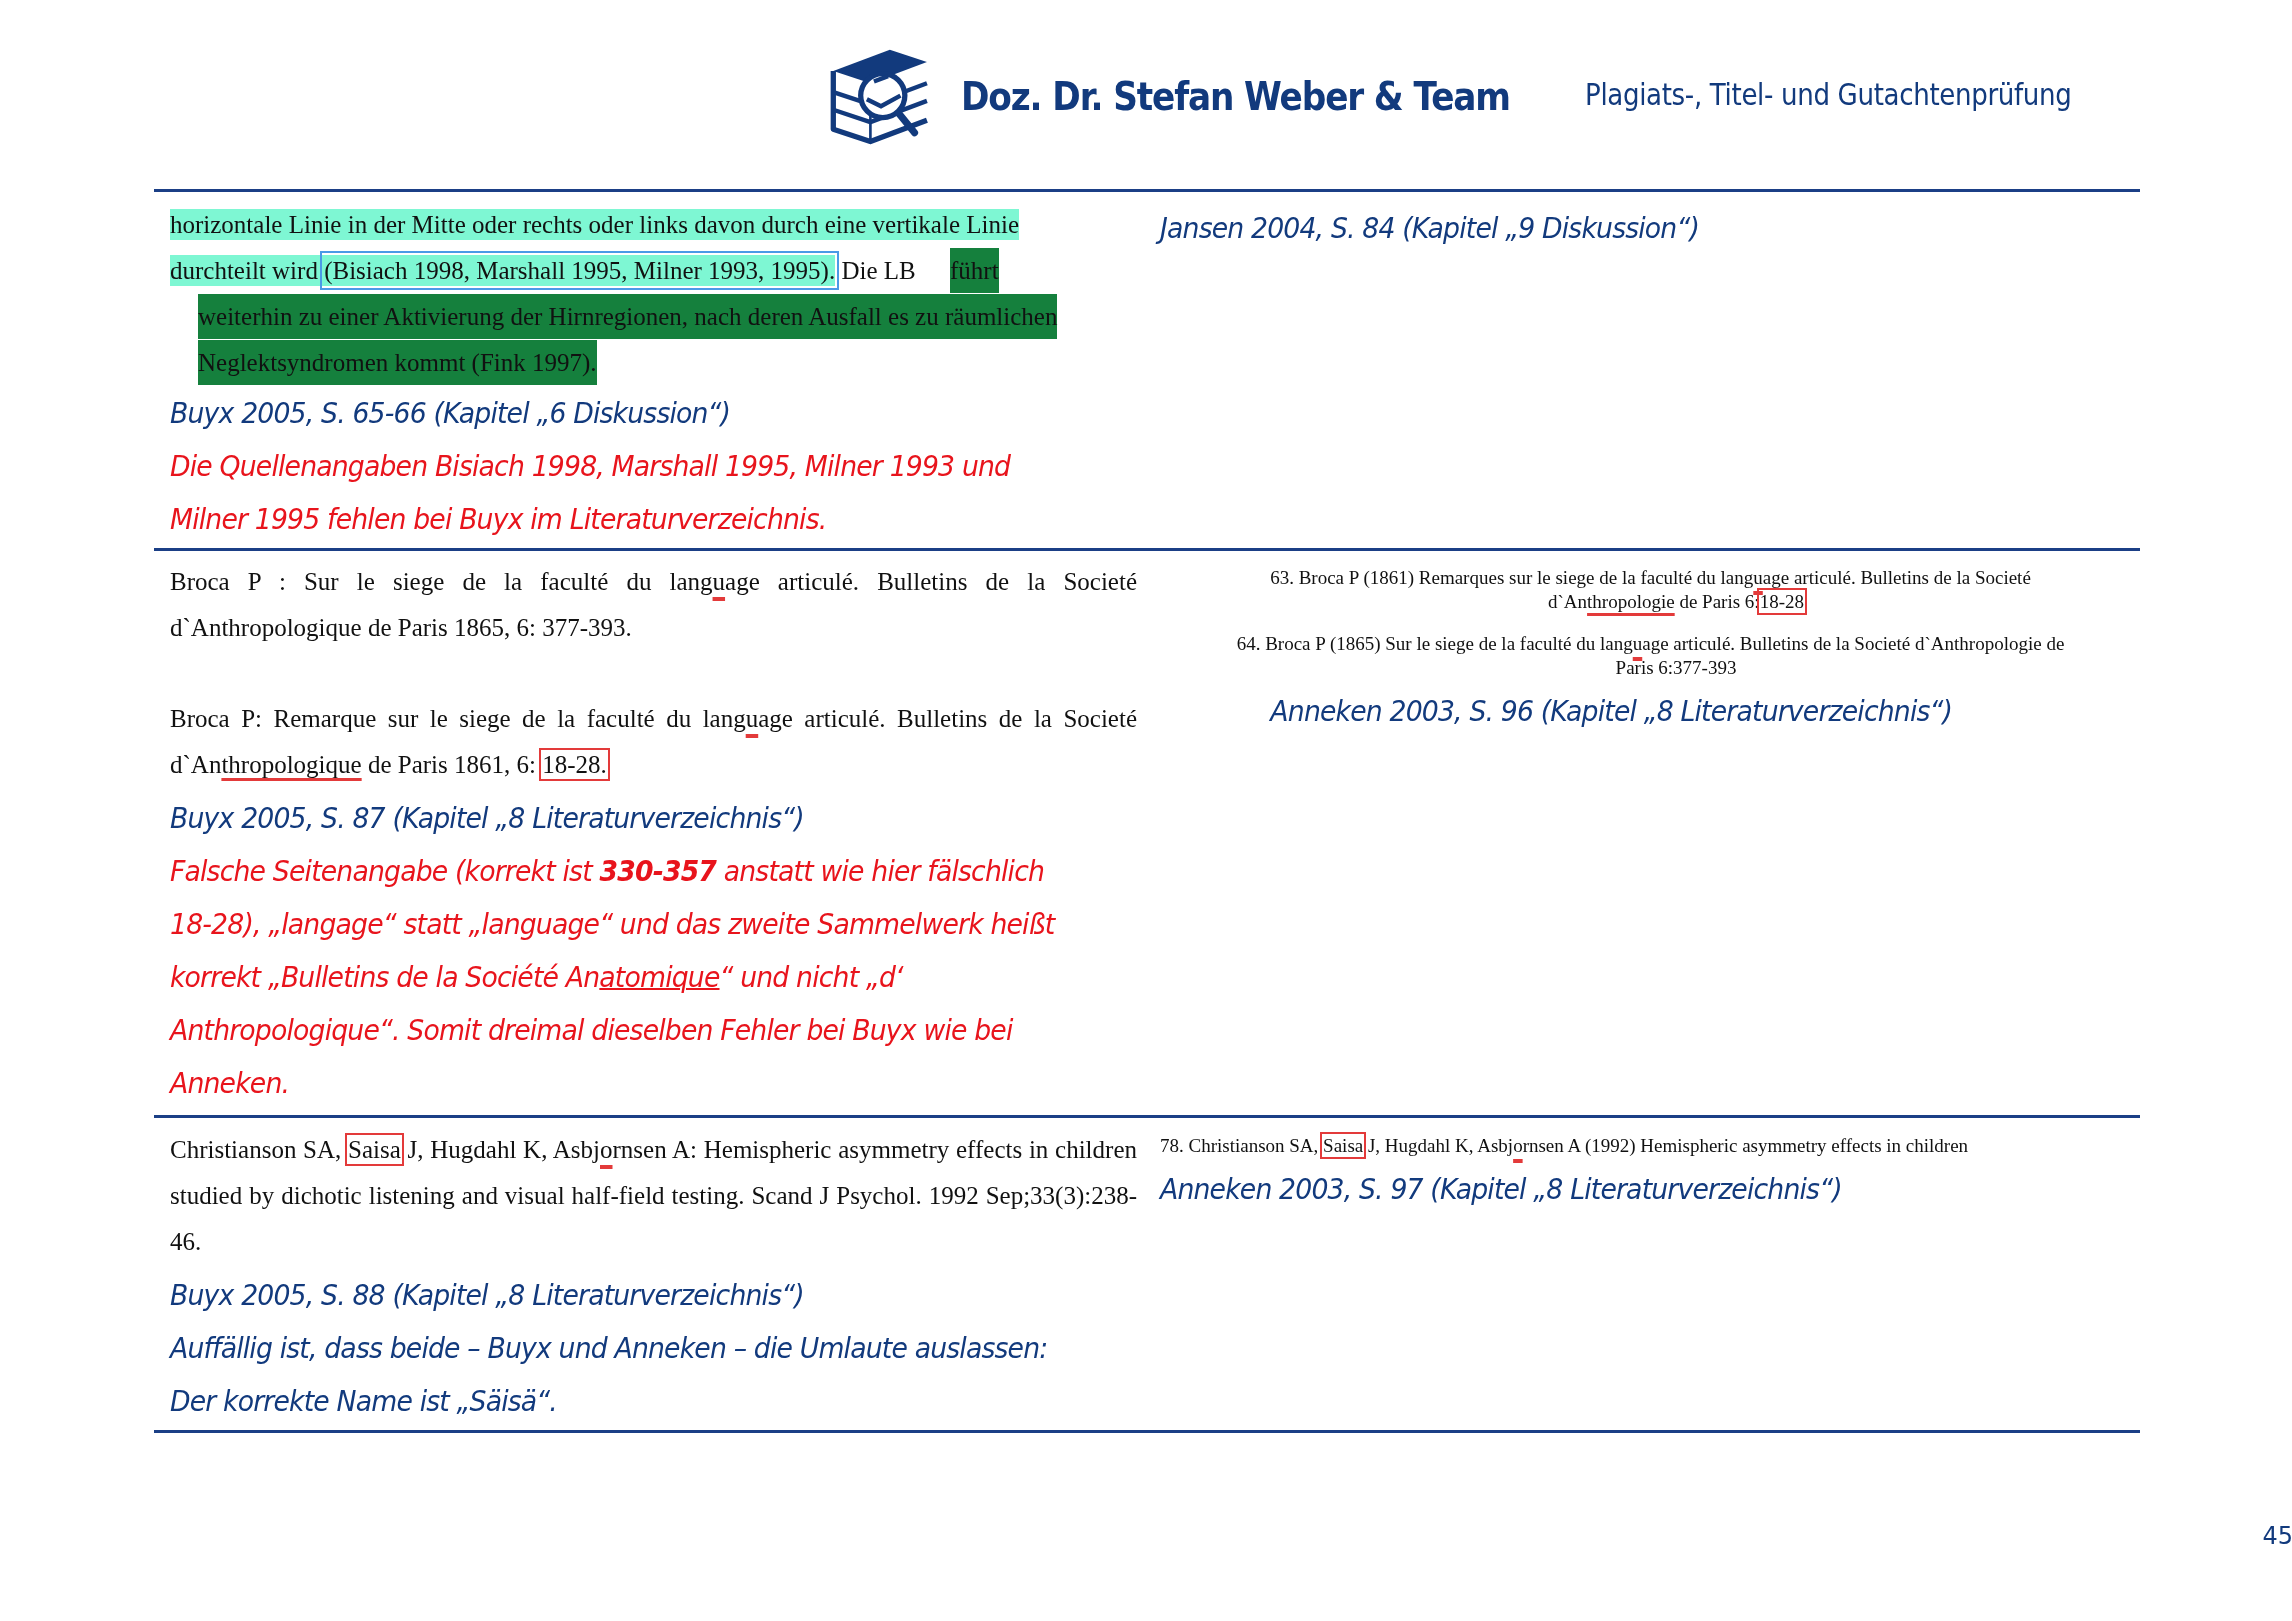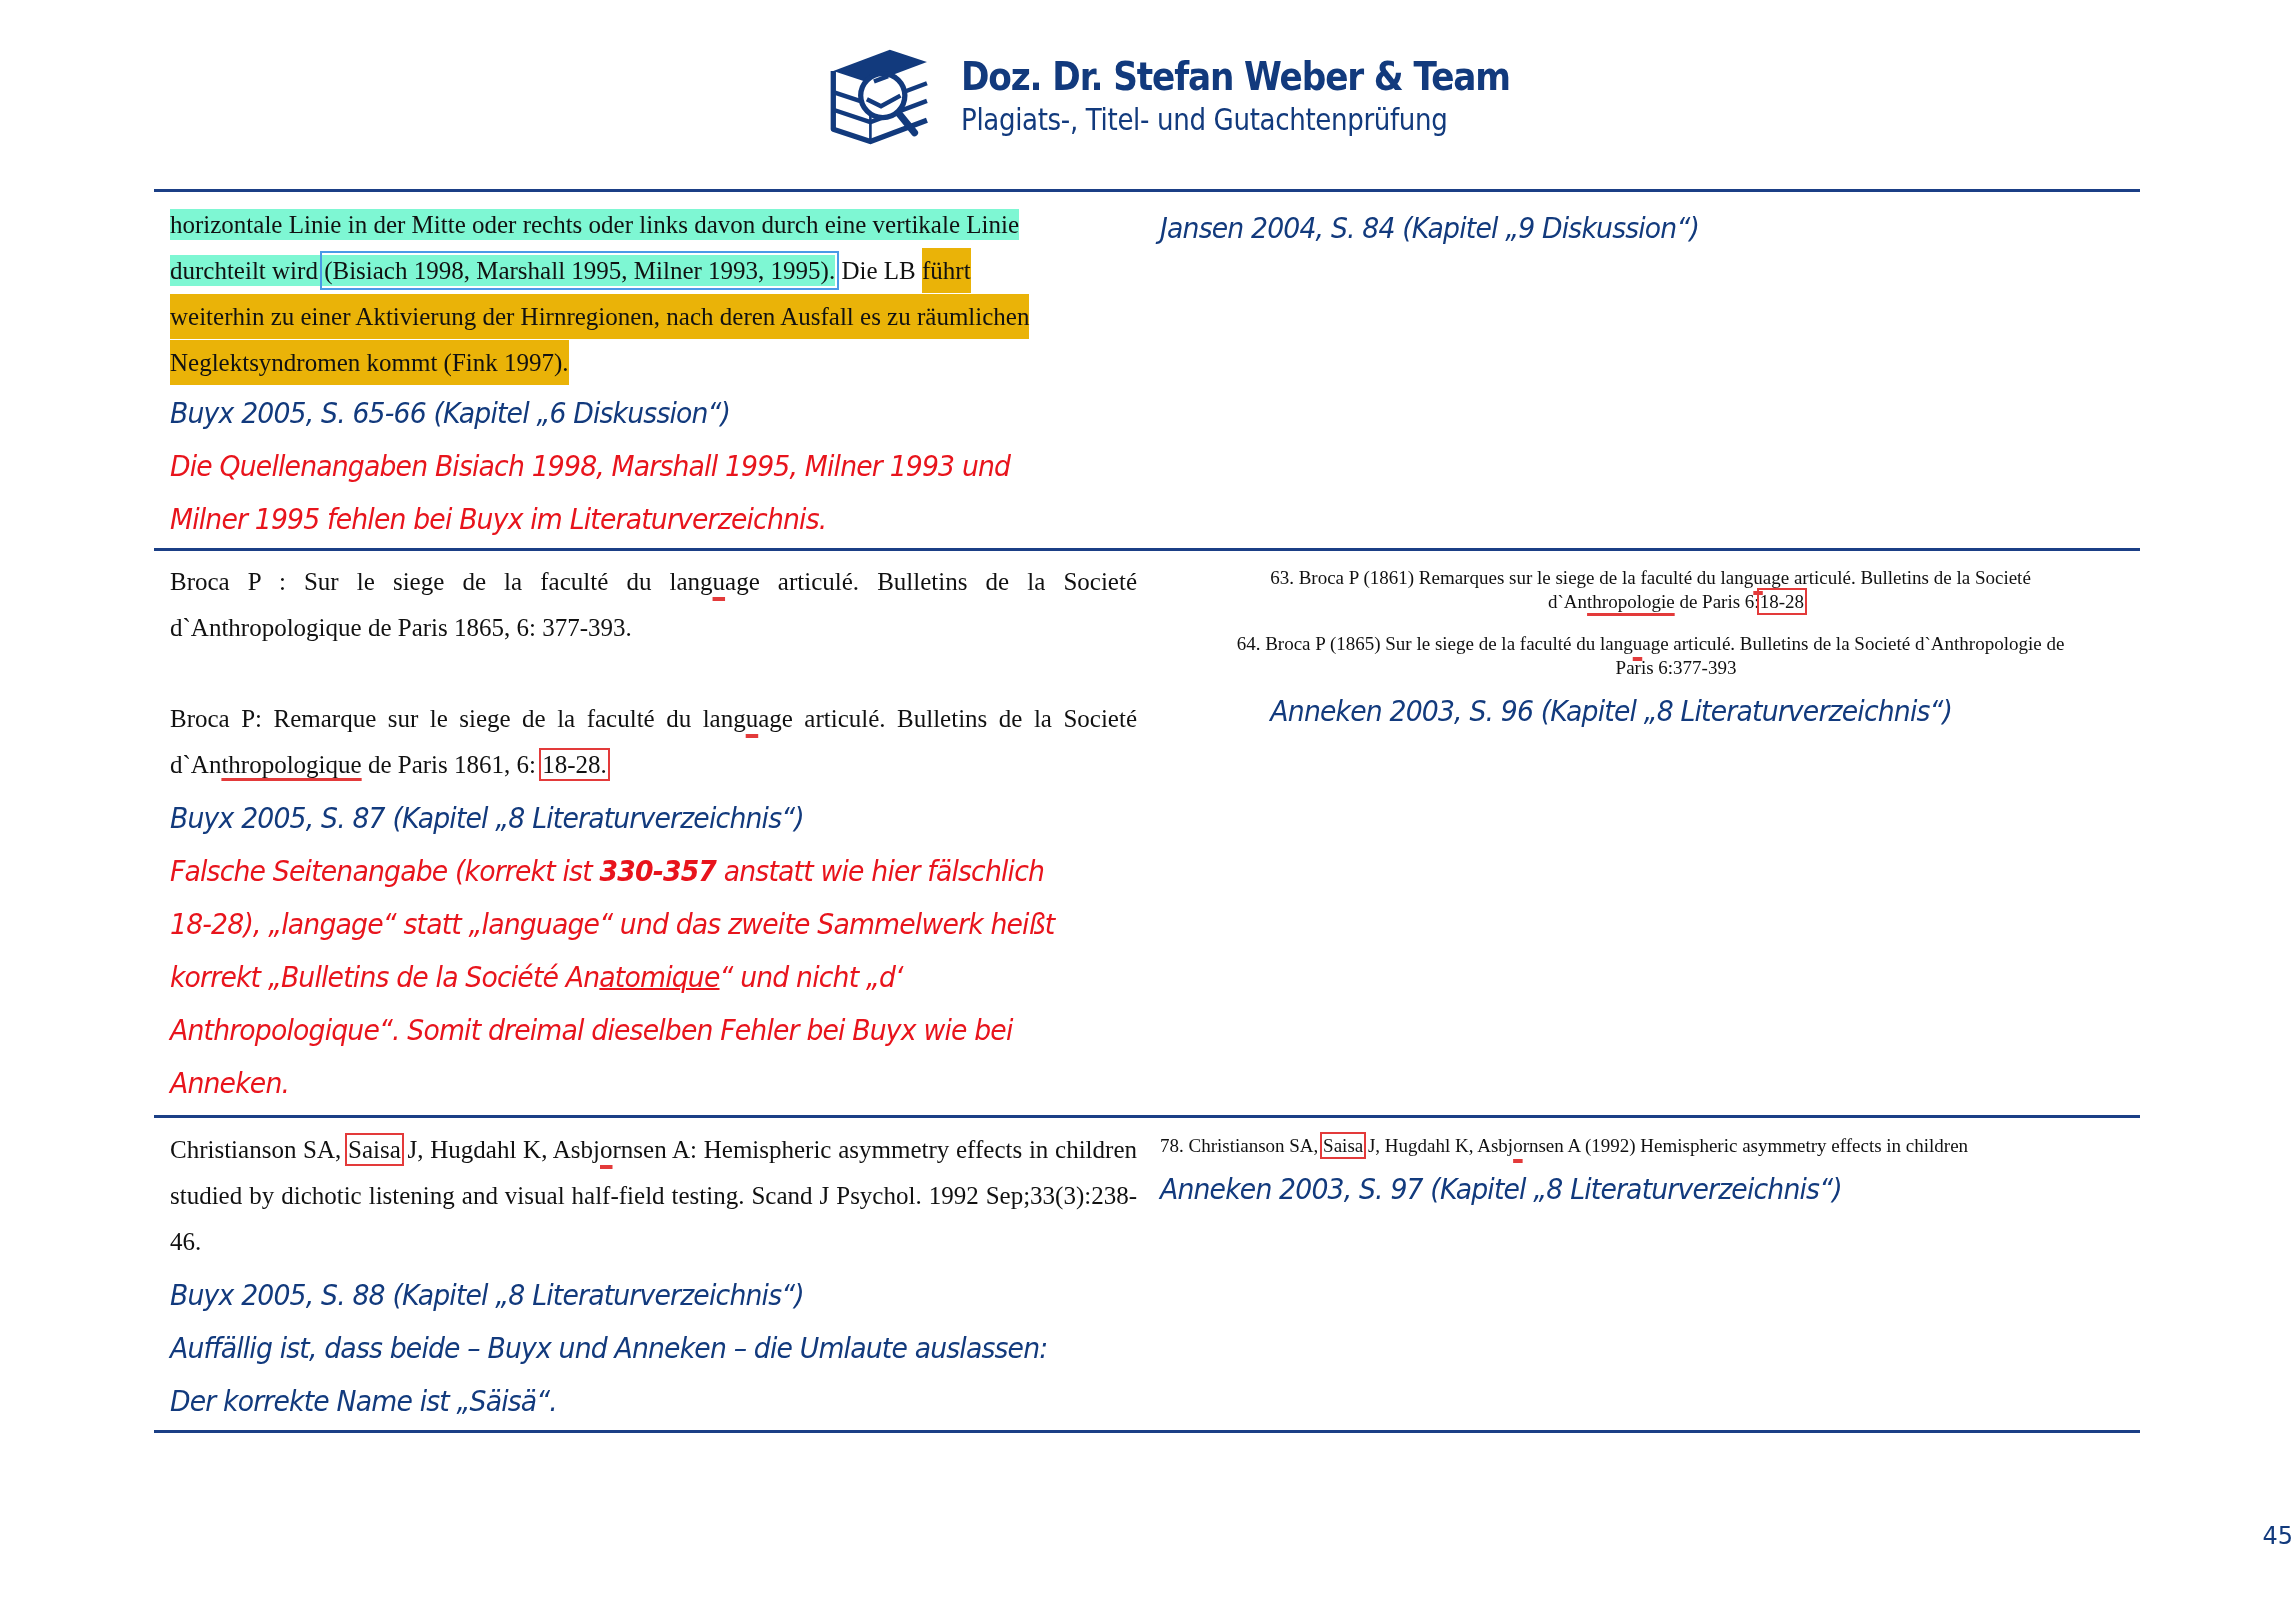--- a/index.html
+++ b/index.html
@@ -2,38 +2,38 @@
 <html style="font-size:14.3px"><head>
   <meta charset="utf-8">
   <style>
     * { margin: 0; padding: 0; box-sizing: border-box; }
     html, body { width: 2293px; height: 1622px; background: #ffffff; overflow: hidden; }
     body { position: relative; font-family: "Liberation Sans", sans-serif; }
 
     
     .header { position: absolute; left: 828px; top: 43px; height: 107px; display: flex; align-items: center; }
     .logo-icon { width: 106px; height: 99px; margin-right: 27px; }
-    .header-text { display: flex; flex-direction: column; }
+    .header-text { display: flex; flex-direction: row; }
     .brand-title { font-family: "DejaVu Sans", sans-serif; font-weight: bold; font-size: 39px; color: #123a7d; letter-spacing: -1.3px; line-height: 45px; transform: scaleX(0.88); transform-origin: left center; white-space: nowrap; }
     .brand-subtitle { font-family: "DejaVu Sans", sans-serif; font-size: 30px; color: #123a7d; letter-spacing: -0.4px; line-height: 41px; transform: scaleX(0.87); transform-origin: left center; white-space: nowrap; }
 
     
     .rule { position: absolute; left: 154px; width: 1986px; height: 2.7px; background: #1b3f86; }
 
     
     .col { position: absolute; }
     .left { left: 170px; width: 967px; }
     .right { left: 1160px; width: 981px; }
 
     
     .src { font-family: "Liberation Serif", serif; color: #111; font-size: 25px; line-height: 46px; text-align: justify; }
     .src-small { font-family: "Liberation Serif", serif; color: #111; font-size: 19px; line-height: 24px; }
     .hang { padding-left: 51px; }
     .hl-green { background: #7ef7d3; padding: 1.8px 0; }
-    .hl-orange { background: #eab308; padding: 9px 0; }
+    .hl-orange { background: #15803d; padding: 9px 0; margin-left: 28px; }
     .box-blue { outline: 2.2px solid #4a9ae6; outline-offset: 2.7px; }
     .box-red { outline: 2.2px solid #e33a3a; outline-offset: 1.8px; }
     .ul-red { text-decoration: underline; text-decoration-color: #e33a3a; text-decoration-thickness: 2.7px; text-underline-offset: 5.4px; }
     .mark-red { text-decoration: underline; text-decoration-color: #e33a3a; text-decoration-thickness: 3.6px; text-underline-offset: 7.2px; }
 
     
     .cite { font-family: "DejaVu Sans", sans-serif; font-style: italic; color: #123a7d; font-size: 29px; line-height: 53px; letter-spacing: -0.9px; transform: scaleX(0.92); transform-origin: left center; white-space: nowrap; }
     .note { font-family: "DejaVu Sans", sans-serif; font-style: italic; color: #e8141c; font-size: 29px; line-height: 53px; letter-spacing: -0.9px; transform: scaleX(0.92); transform-origin: left center; white-space: nowrap; }
     .note-blue { color: #123a7d; }
     .note b { font-weight: bold; }

